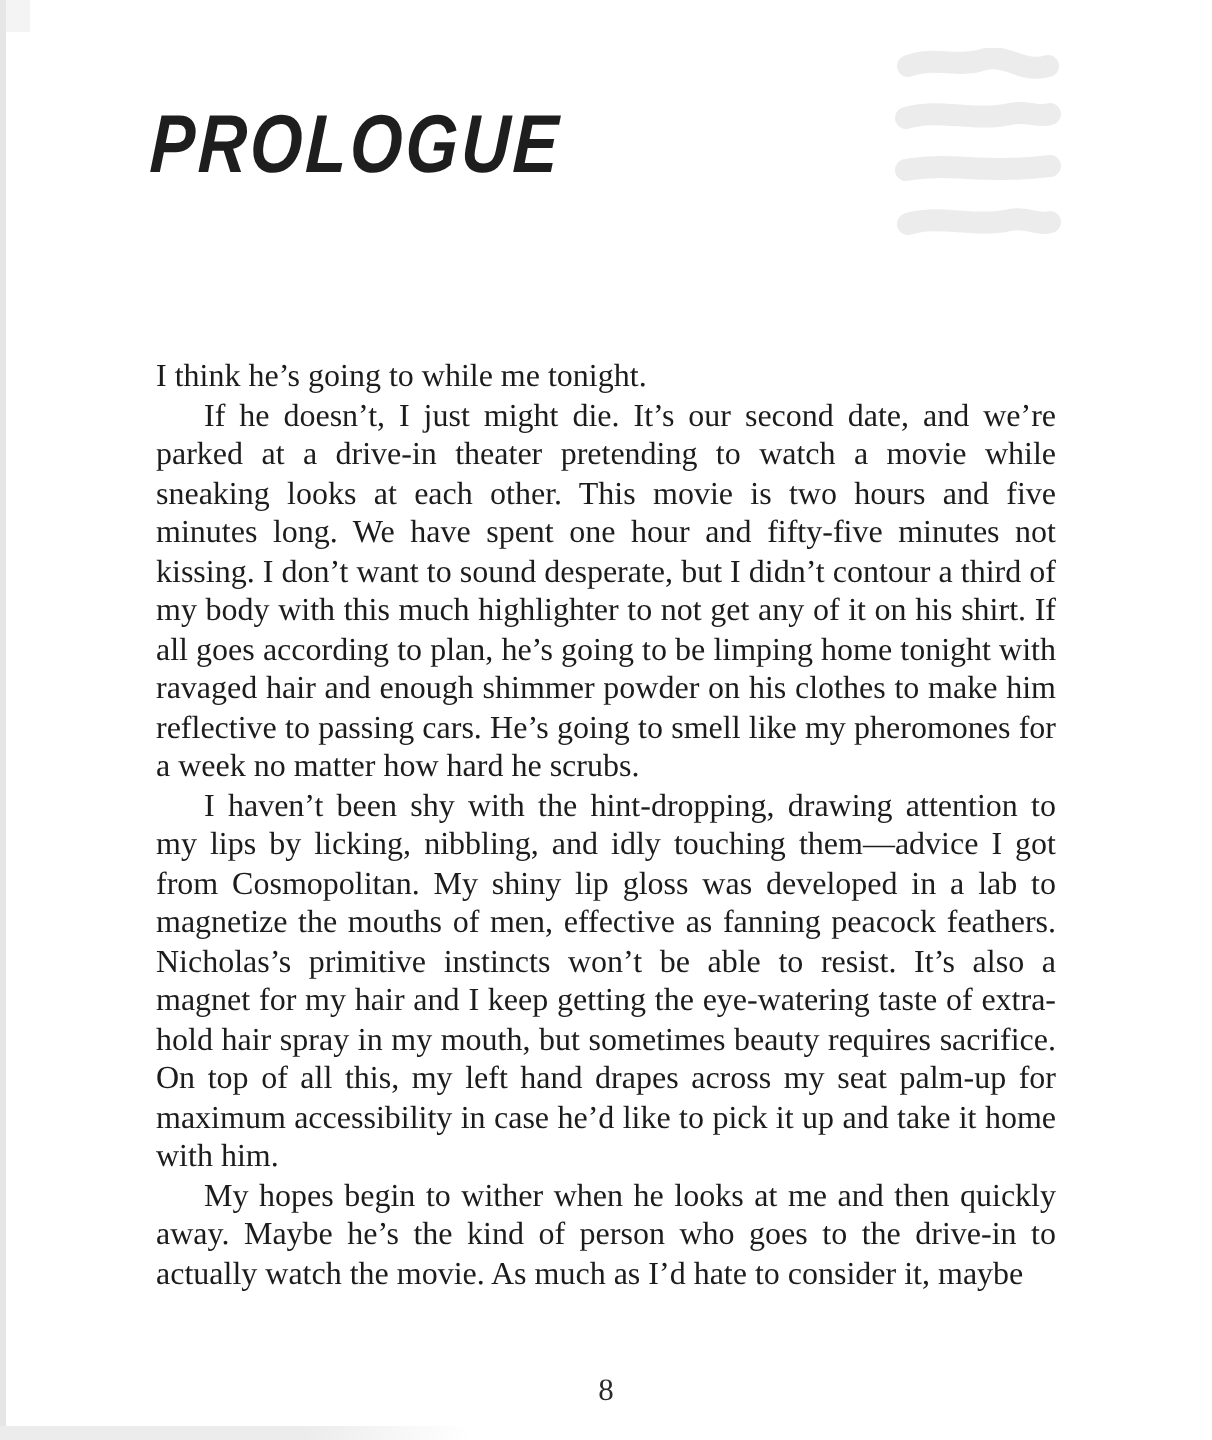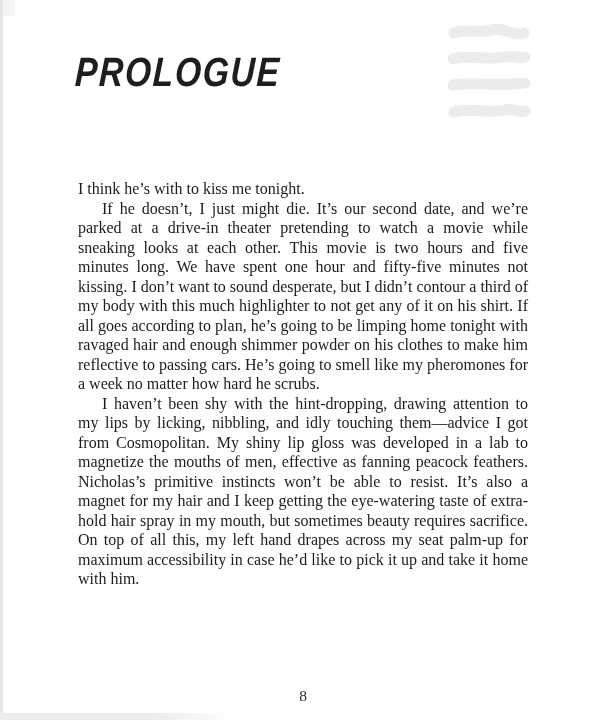--- a/index.html
+++ b/index.html
@@ -79,20 +79,21 @@
   <svg class="ornament" viewBox="0 0 84 98" aria-hidden="true">
     <g fill="none" stroke="#ececec" stroke-width="11" stroke-linecap="round">
       <path d="M7 9 C 20 4, 32 10, 44 6 C 56 2, 64 13, 77 9"></path>
       <path d="M6 35 C 22 30, 40 37, 58 33 C 66 31, 72 35, 78 33"></path>
       <path d="M6 61 C 26 57, 46 63, 78 59"></path>
       <path d="M7 88 C 22 83, 40 90, 58 86 C 66 84, 72 89, 78 87"></path>
     </g>
   </svg>
 
   <div class="body-text">
-    <p class="no-indent">I think he’s with to kiss me tonight.</p>
+    <p class="no-indent">I think he’s going to while me tonight.</p>
     <p>If he doesn’t, I just might die. It’s our second date, and we’re parked at a drive-in theater pretending to watch a movie while sneaking looks at each other. This movie is two hours and five minutes long. We have spent one hour and fifty-five minutes not kissing. I don’t want to sound desperate, but I didn’t contour a third of my body with this much highlighter to not get any of it on his shirt. If all goes according to plan, he’s going to be limping home tonight with ravaged hair and enough shimmer powder on his clothes to make him reflective to passing cars. He’s going to smell like my pheromones for a week no matter how hard he scrubs.</p>
     <p><span>I haven’t been shy with the hint-dropping, drawing attention to my lips by licking, nibbling, and idly touching them—advice I got from </span><span class="italic-title">Cosmopolitan</span><span>. My shiny lip gloss was developed in a lab to magnetize the mouths of men, effective as fanning peacock feathers. Nicholas’s primitive instincts won’t be able to resist. It’s also a magnet for my hair and I keep getting the eye-watering taste of extra-hold hair spray in my mouth, but sometimes beauty requires sacrifice. On top of all this, my left hand drapes across my seat palm-up for maximum accessibility in case he’d like to pick it up and take it home with him.</span></p>
+    <p>My hopes begin to wither when he looks at me and then quickly away. Maybe he’s the kind of person who goes to the drive-in to actually watch the movie. As much as I’d hate to consider it, maybe</p>
   </div>
 
   <div class="page-number">8</div>
 
 </div>
 
 </body></html>

